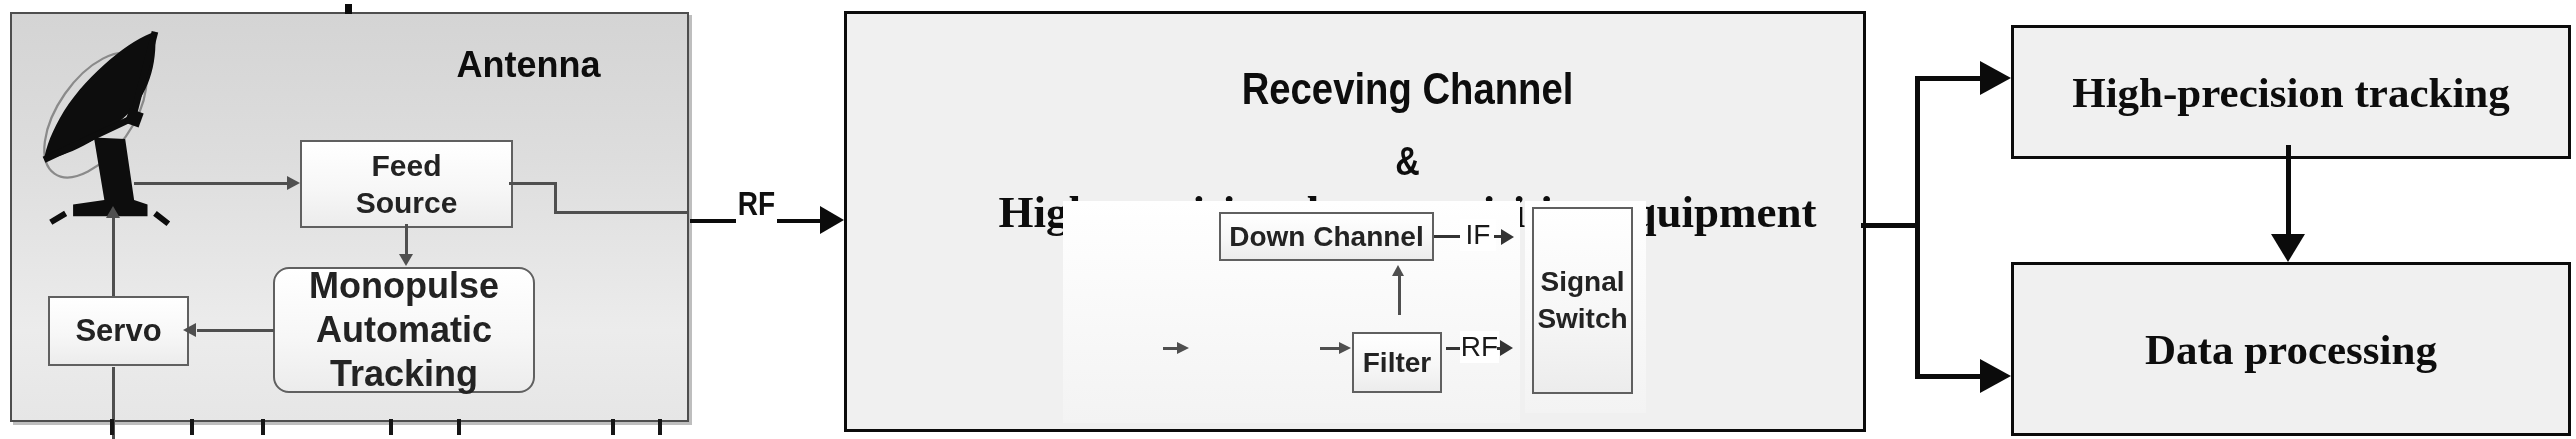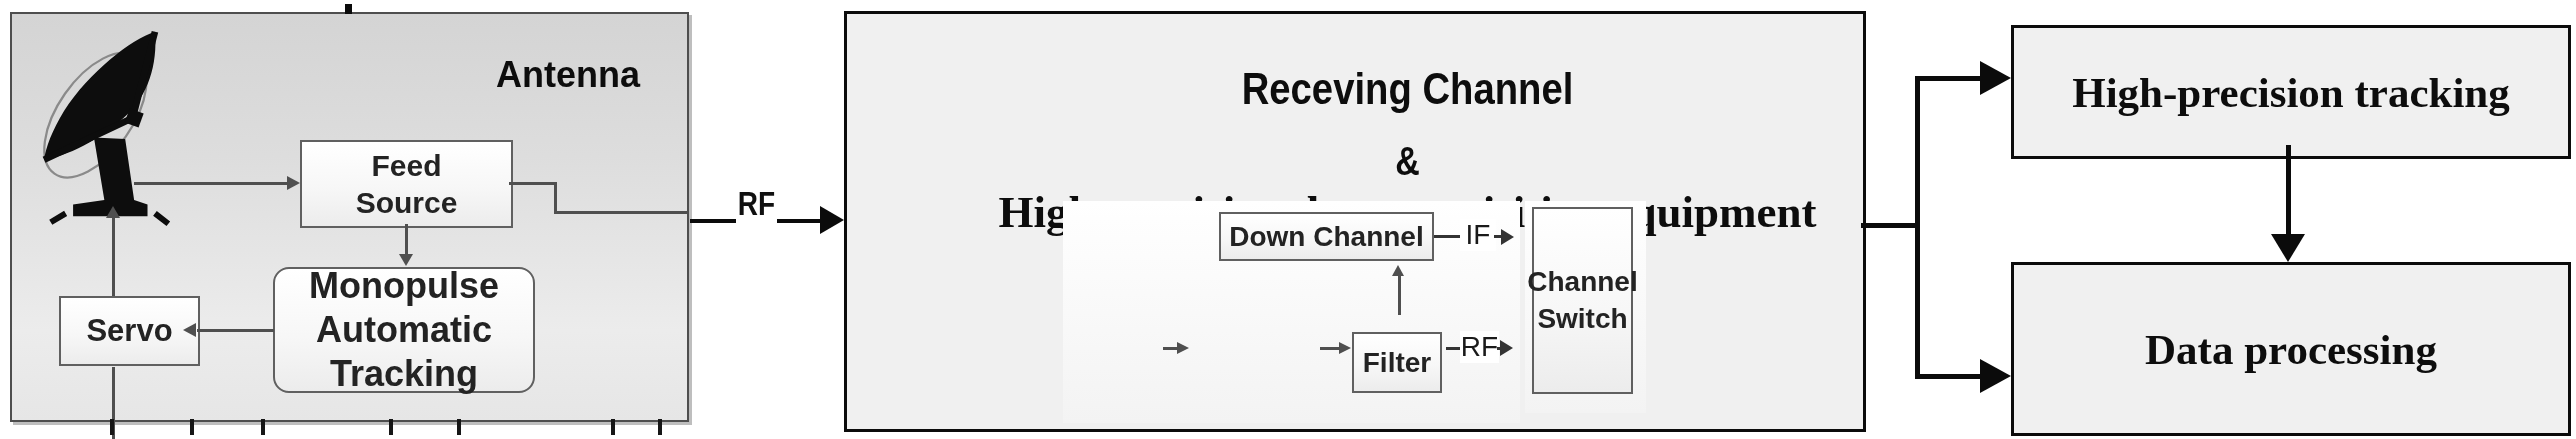--- a/index.html
+++ b/index.html
@@ -25,37 +25,37 @@
 </style>
 </head>
 <body>
 
 <div id="canvas">
 
   <div class="abs" style="left:9.7px;top:12px;width:675px;height:406px;
               background:linear-gradient(180deg,#d4d4d4 0%,#dddddd 35%,#ececec 78%,#e6e6e6 100%);
               border:2.2px solid #4e4e4e;box-shadow:3px 3px 0 rgba(110,110,110,0.45);"></div>
   <div class="bln" style="left:345px;top:3.7px;width:6.7px;height:10.4px;"></div>
-  <div class="title-sans" style="left:417px;top:54px;width:223px;font-size:36px;text-align:right;">Antenna</div>
+  <div class="title-sans" style="left:417px;top:44px;width:223px;font-size:36px;">Antenna</div>
 
   <svg class="abs" style="left:21px;top:27px;" width="160" height="200" viewBox="0 0 215 268">
     <ellipse cx="100" cy="118" rx="96" ry="50" transform="rotate(-55 100 118)" fill="none" stroke="#8a8a8a" stroke-width="3"></ellipse>
     <path d="M180 6 C148 16 92 60 58 112 C42 138 33 162 31 178 C60 174 106 152 142 118 C170 92 184 50 180 6 Z" fill="#0d0d0d"></path>
     <path d="M31 178 L150 122 M180 6 L150 122" stroke="#0d0d0d" stroke-width="9" fill="none"></path>
     <rect x="142" y="112" width="20" height="20" fill="#0d0d0d" transform="rotate(20 152 122)"></rect>
     <path d="M98 148 L140 150 L152 232 L170 238 L170 254 L70 254 L70 238 L112 232 Z" fill="#0d0d0d"></path>
     <path d="M60 250 L40 262 M180 250 L198 264" stroke="#0d0d0d" stroke-width="8"></path>
   </svg>
 
   <div class="box gbox" style="left:300px;top:140px;width:209px;height:84px;">Feed
 Source</div>
   <div class="box gbox" style="left:273px;top:267px;width:258px;height:122px;font-size:36px;line-height:1.23;border-radius:16px;">Monopulse
 Automatic
 Tracking</div>
-  <div class="box gbox" style="left:59px;top:296px;width:137px;height:66px;font-size:31px;">Servo</div>
+  <div class="box gbox" style="left:48px;top:296px;width:137px;height:66px;font-size:31px;">Servo</div>
 
   <div class="ln" style="left:134px;top:182px;width:153px;height:3px;"></div>
   <div class="head" style="left:287px;top:176px;border-left:13.4px solid #4f4f4f;border-top:7.4px solid transparent;border-bottom:7.4px solid transparent;"></div>
 
   <div class="ln" style="left:405px;top:224px;width:3px;height:31px;"></div>
   <div class="head" style="left:399px;top:254px;border-top:12.7px solid #4f4f4f;border-left:7.4px solid transparent;border-right:7.4px solid transparent;"></div>
 
   <div class="ln" style="left:197px;top:329px;width:77px;height:3px;"></div>
   <div class="head" style="left:183px;top:323px;border-right:13.4px solid #4f4f4f;border-top:7.4px solid transparent;border-bottom:7.4px solid transparent;"></div>
 
@@ -84,21 +84,21 @@
   <div class="abs" style="left:844px;top:11.2px;width:1016px;height:415px;background:#f0f0f0;border:3px solid #0b0b0b;"></div>
   <div class="title-sans condensed" style="left:968px;top:63px;width:879px;font-size:45px;">Receving Channel</div>
   <div class="title-sans condensed" style="left:968px;top:139px;width:879px;font-size:40px;">&amp;</div>
   <div class="seriftitle" style="left:916px;top:186px;width:983px;font-size:45px;">High-precision data acquisition equipment</div>
 
   <div class="abs" style="left:1063px;top:201px;width:457px;height:222px;background:linear-gradient(180deg,#ffffff,#f3f3f3);"></div>
   <div class="abs" style="left:1525px;top:201px;width:121px;height:212px;background:linear-gradient(180deg,#ffffff,#f3f3f3);"></div>
 
   <div class="box gbox" style="left:1219px;top:212px;width:211px;height:45px;font-size:28px;">Down Channel</div>
   <div class="box gbox" style="left:1352px;top:332px;width:86px;height:57px;font-size:28px;">Filter</div>
-  <div class="box gbox" style="left:1532px;top:207px;width:97px;height:183px;font-size:28px;line-height:1.3;">Channel
+  <div class="box gbox" style="left:1532px;top:207px;width:97px;height:183px;font-size:28px;line-height:1.3;">Signal
 Switch</div>
 
   <div class="ln" style="left:1163px;top:347px;width:15.6px;height:3px;"></div>
   <div class="head" style="left:1177px;top:342px;border-left:12px solid #4f4f4f;border-top:6.7px solid transparent;border-bottom:6.7px solid transparent;"></div>
 
   <div class="ln" style="left:1320px;top:347px;width:20px;height:3px;"></div>
   <div class="head" style="left:1339px;top:342px;border-left:12px solid #4f4f4f;border-top:6.7px solid transparent;border-bottom:6.7px solid transparent;"></div>
 
   <div class="ln" style="left:1398px;top:276px;width:3px;height:39px;"></div>
   <div class="head" style="left:1392px;top:265px;border-bottom:11.2px solid #4f4f4f;border-left:6.7px solid transparent;border-right:6.7px solid transparent;"></div>

